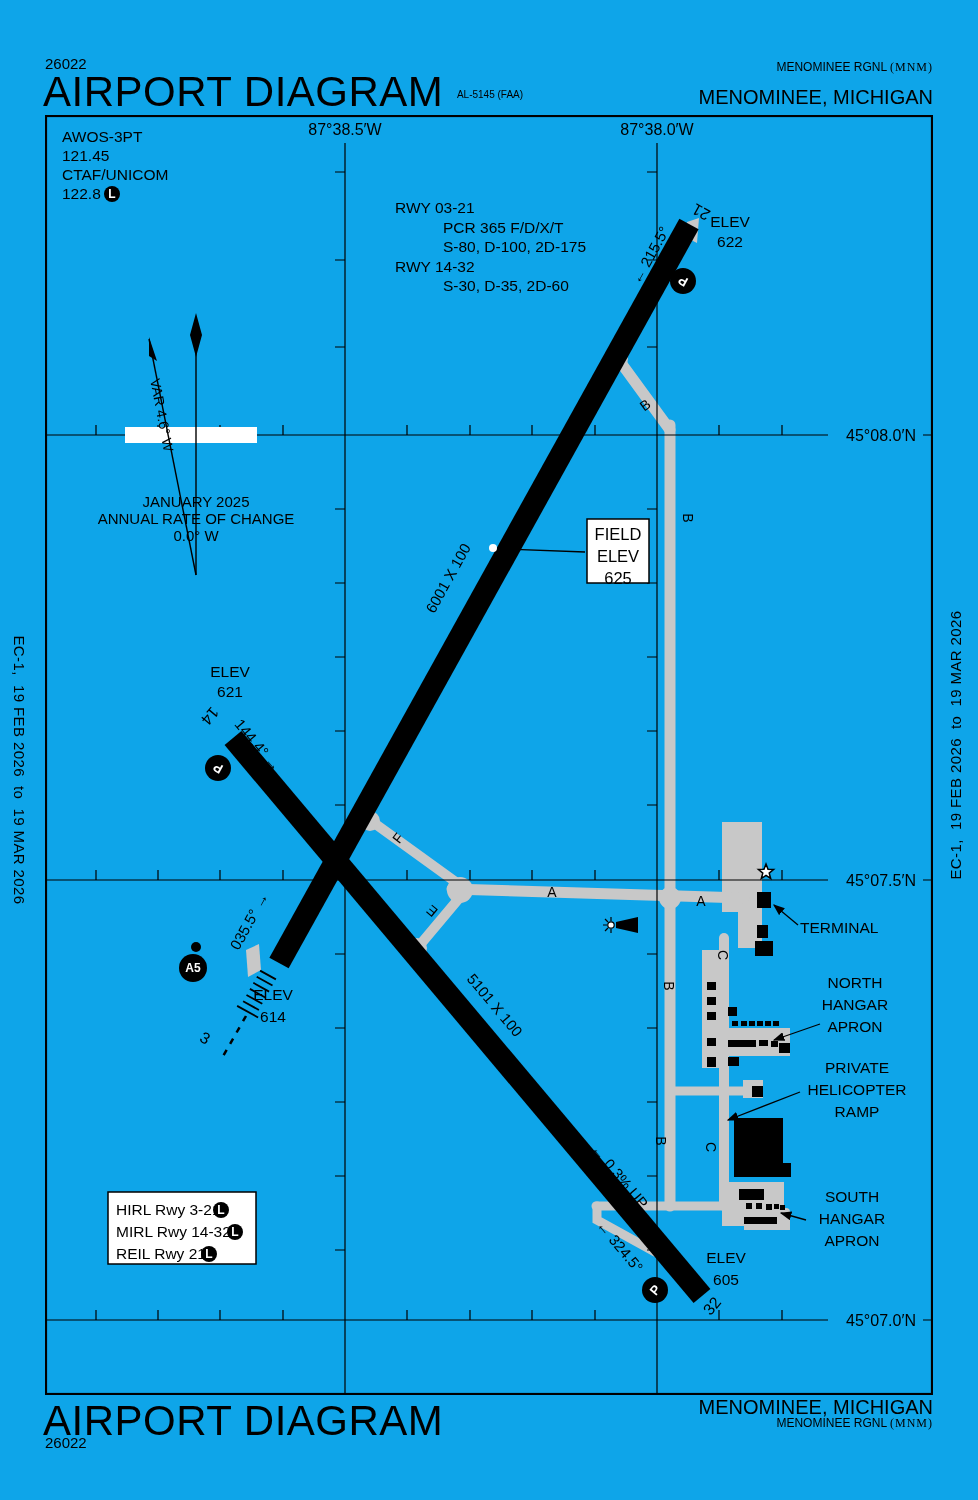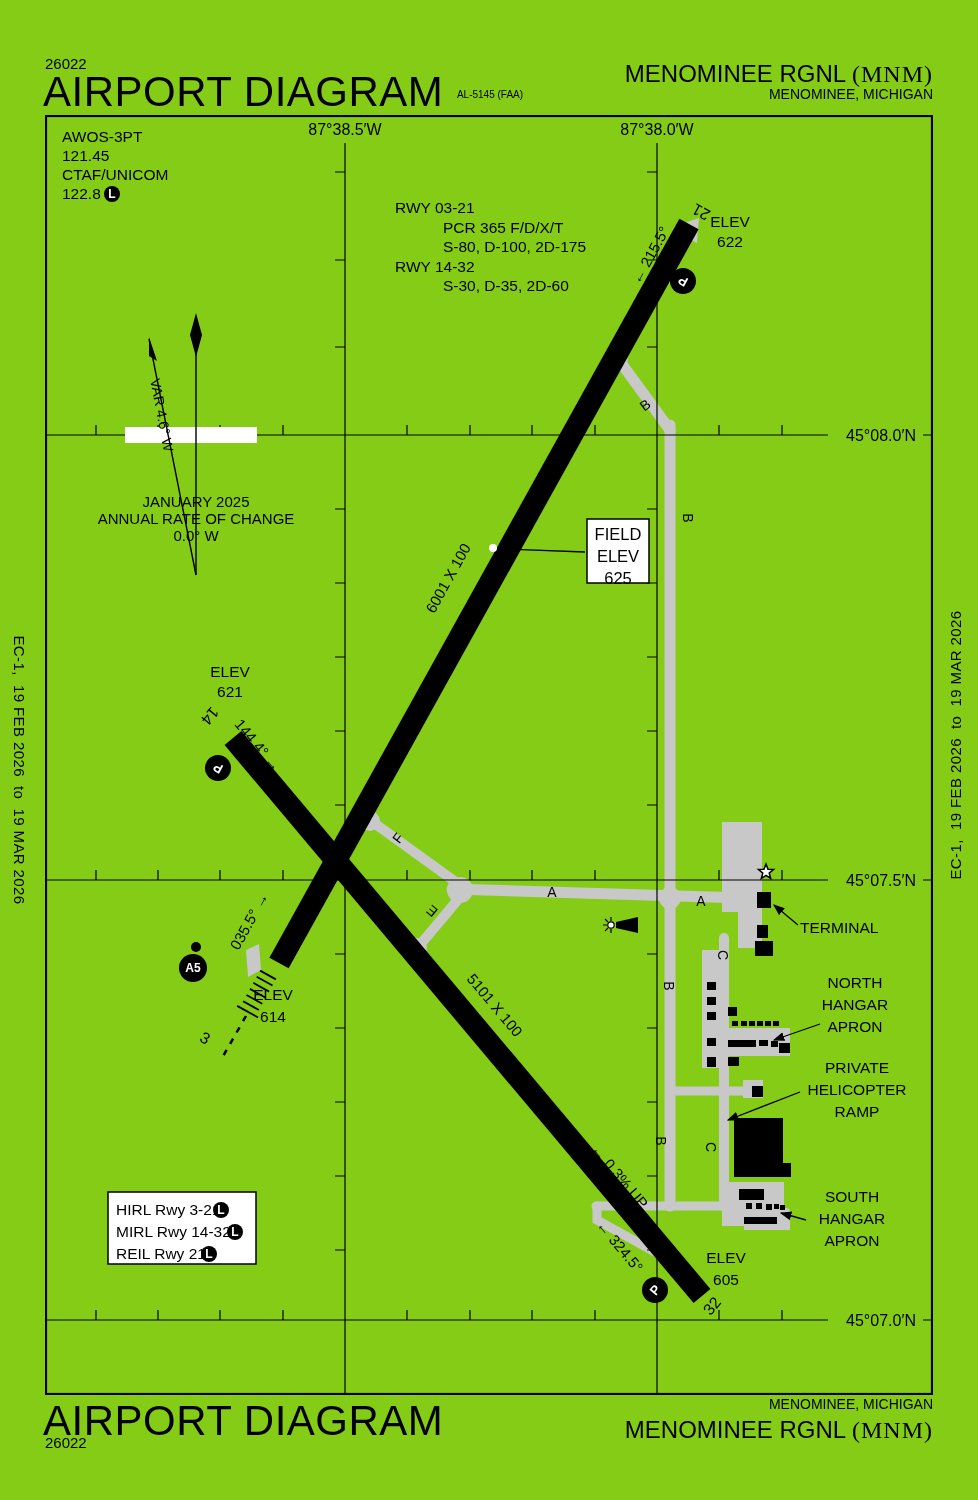--- a/index.html
+++ b/index.html
@@ -1,24 +1,24 @@
 <!DOCTYPE html>
 <html><head>
 <meta charset="utf-8">
 <style>
   html,body{margin:0;padding:0;background:#fff}
-  .page{position:relative;width:978px;height:1500px;background:#84cc16;overflow:hidden;
+  .page{position:relative;width:978px;height:1500px;background:#0ea5e9;overflow:hidden;
         font-family:"Liberation Sans","DejaVu Sans",sans-serif;color:#000}
   .abs{position:absolute}
   .chartnum{font-size:15px}
   .bigtitle{font-size:42px;letter-spacing:.5px}
   .alnum{font-size:10px;width:220px;text-align:center}
-  .aptname{font-size:24px;text-align:right;white-space:nowrap}
+  .aptname{font-size:12px;text-align:right;white-space:nowrap}
   .aptname .serif{font-family:"Liberation Serif","DejaVu Serif",serif;letter-spacing:1px}
-  .cityname{font-size:14px;text-align:right;white-space:nowrap}
+  .cityname{font-size:20px;text-align:right;white-space:nowrap}
   .side{position:absolute;white-space:pre;font-size:15px;letter-spacing:.4px}
   svg{font-family:inherit}
   svg text{fill:#000}
   .t14{font-size:14px}.t15{font-size:15px}.t155{font-size:15.5px}.t16{font-size:16px}.t165{font-size:16.5px}
   .wht{fill:#fff;font-weight:bold}
   .mid{text-anchor:middle}
   .ctr{dominant-baseline:central}
 </style>
 </head>
 <body>

